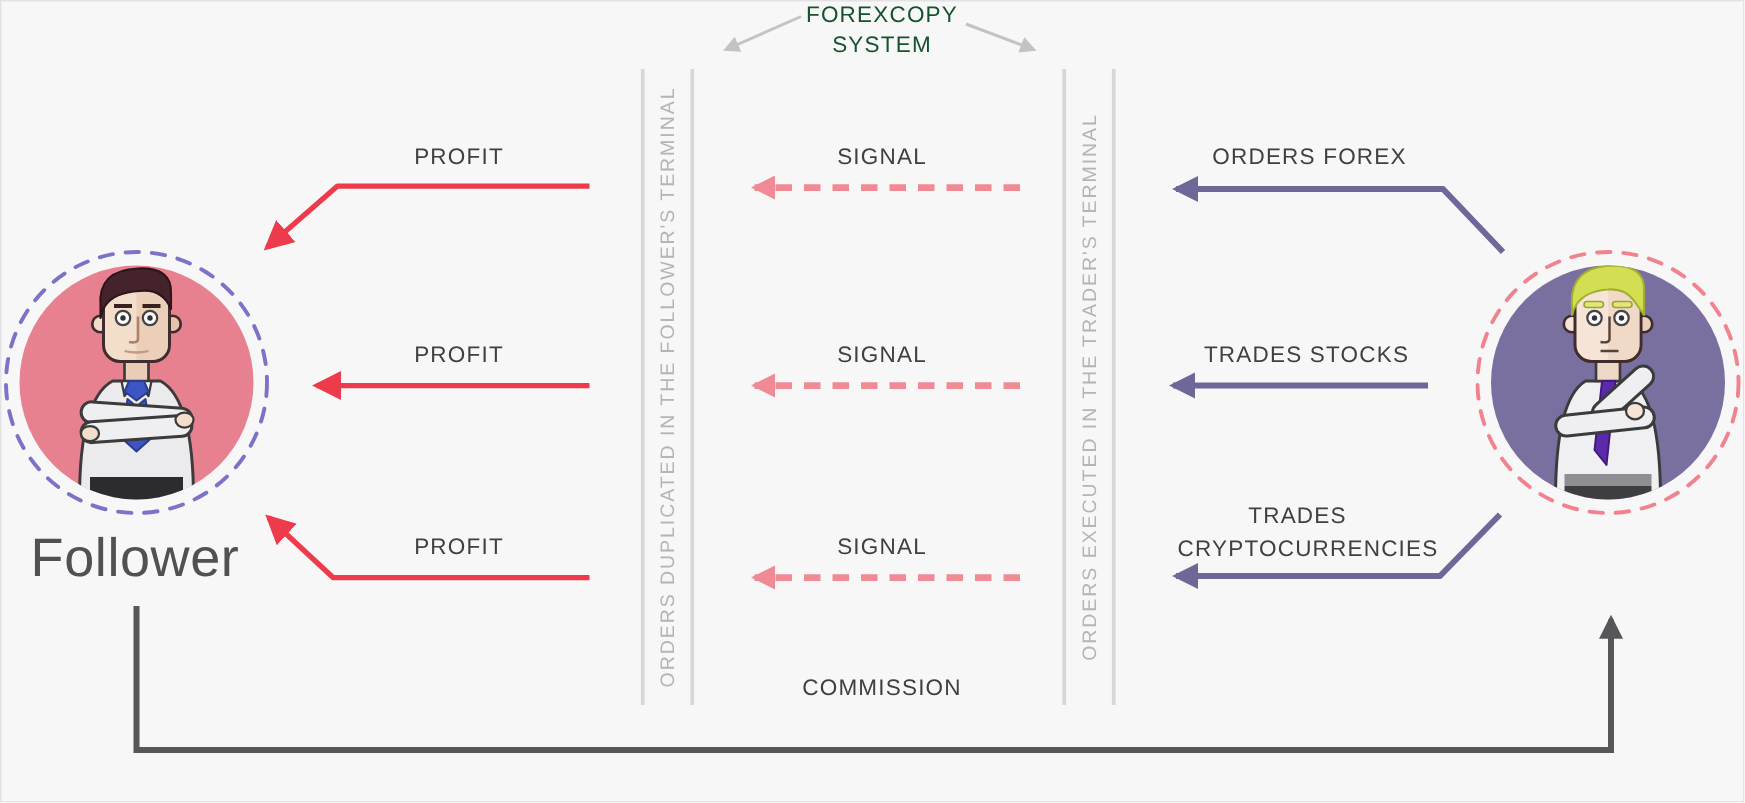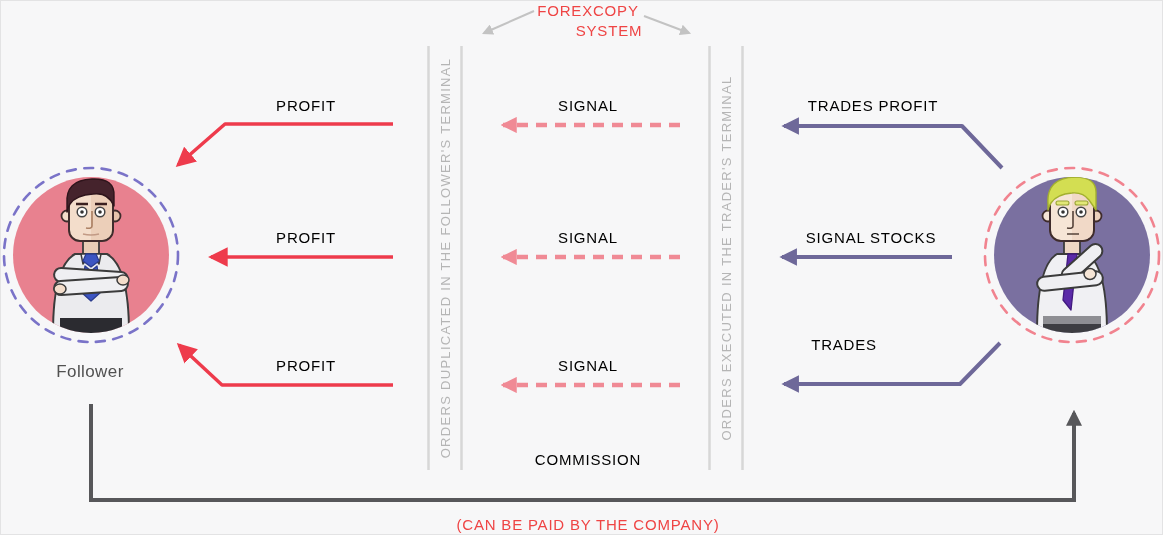--- a/index.html
+++ b/index.html
@@ -4,26 +4,26 @@
 <style>
   html,body{margin:0;padding:0;background:#fff;}
   .canvas{
     position:relative;width:1163px;height:535px;background:#f7f7f8;
     font-family:"Liberation Sans",sans-serif;overflow:hidden;
     box-shadow:inset 0 0 0 1px #e3e3e4;
   }
   .layer{position:absolute;left:0;top:0;}
   .lbl{
     position:absolute;transform:translate(-50%,-50%);
-    font-size:15px;letter-spacing:.8px;color:#000000;white-space:nowrap;
+    font-size:15px;letter-spacing:.8px;color:#404040;white-space:nowrap;
   }
-  .lbl.muted{color:#ef4444;}
+  .lbl.muted{color:#14532d;}
   .actor-label{
     position:absolute;transform:translate(-50%,-50%);
-    font-size:17px;color:#515151;letter-spacing:.4px;white-space:nowrap;
+    font-size:36px;color:#515151;letter-spacing:.4px;white-space:nowrap;
   }
   .vtext{
     position:absolute;transform:translate(-50%,-50%) rotate(-90deg);
     font-size:13px;letter-spacing:1.3px;color:#b5b5b5;white-space:nowrap;
   }
   .avatar{position:absolute;width:190px;height:190px;}
 </style>
 </head>
 <body>
 
@@ -73,39 +73,39 @@
     <g fill="none" stroke="#6e6899" stroke-width="4" stroke-linejoin="round">
       <path d="M1002,168 L962,126 L784,126" marker-end="url(#mv)"></path>
       <path d="M952,257 L782,257" marker-end="url(#mv)"></path>
       <path d="M1000,343 L960,384 L784,384" marker-end="url(#mv)"></path>
     </g>
 
     <path d="M91,404 L91,500 L1074,500 L1074,413" fill="none" stroke="#57575a" stroke-width="4" stroke-linejoin="miter" marker-end="url(#md)"></path>
   </svg>
 
   <div class="lbl muted" style="left:588px;top:10px">FOREXCOPY</div>
-  <div class="lbl muted" style="left:609px;top:30px">SYSTEM</div>
+  <div class="lbl muted" style="left:588px;top:30px">SYSTEM</div>
 
   <div class="vtext" style="left:445px;top:258px">ORDERS DUPLICATED IN THE FOLLOWER'S TERMINAL</div>
   <div class="vtext" style="left:726px;top:258px">ORDERS EXECUTED IN THE TRADER'S TERMINAL</div>
 
   <div class="lbl" style="left:306px;top:105px">PROFIT</div>
   <div class="lbl" style="left:588px;top:105px">SIGNAL</div>
-  <div class="lbl" style="left:873px;top:105px">TRADES PROFIT</div>
+  <div class="lbl" style="left:873px;top:105px">ORDERS FOREX</div>
 
   <div class="lbl" style="left:306px;top:237px">PROFIT</div>
   <div class="lbl" style="left:588px;top:237px">SIGNAL</div>
-  <div class="lbl" style="left:871px;top:237px">SIGNAL STOCKS</div>
+  <div class="lbl" style="left:871px;top:237px">TRADES STOCKS</div>
 
   <div class="lbl" style="left:306px;top:365px">PROFIT</div>
   <div class="lbl" style="left:588px;top:365px">SIGNAL</div>
-  <div class="lbl" style="left:844px;top:344px">TRADES</div>
+  <div class="lbl" style="left:865px;top:344px">TRADES</div>
+  <div class="lbl" style="left:872px;top:366px">CRYPTOCURRENCIES</div>
 
   <div class="lbl" style="left:588px;top:459px">COMMISSION</div>
-  <div class="lbl muted" style="left:588px;top:524px">(CAN BE PAID BY THE COMPANY)</div>
 
   <svg class="avatar" style="left:-4px;top:160px" viewBox="0 0 190 190">
     <defs>
         <clipPath id="fc">
           <circle cx="95" cy="95" r="78"></circle>
         </clipPath>
       </defs>
     <circle cx="95" cy="95" r="78" fill="#e8818f"></circle>
     <g clip-path="url(#fc)" stroke-linejoin="round">
       <path d="M57,173 Q57,106 79,94 L111,94 Q133,106 133,173 L133,190 L57,190 Z" fill="#ebebee" stroke="#3b3b3b" stroke-width="2"></path>

